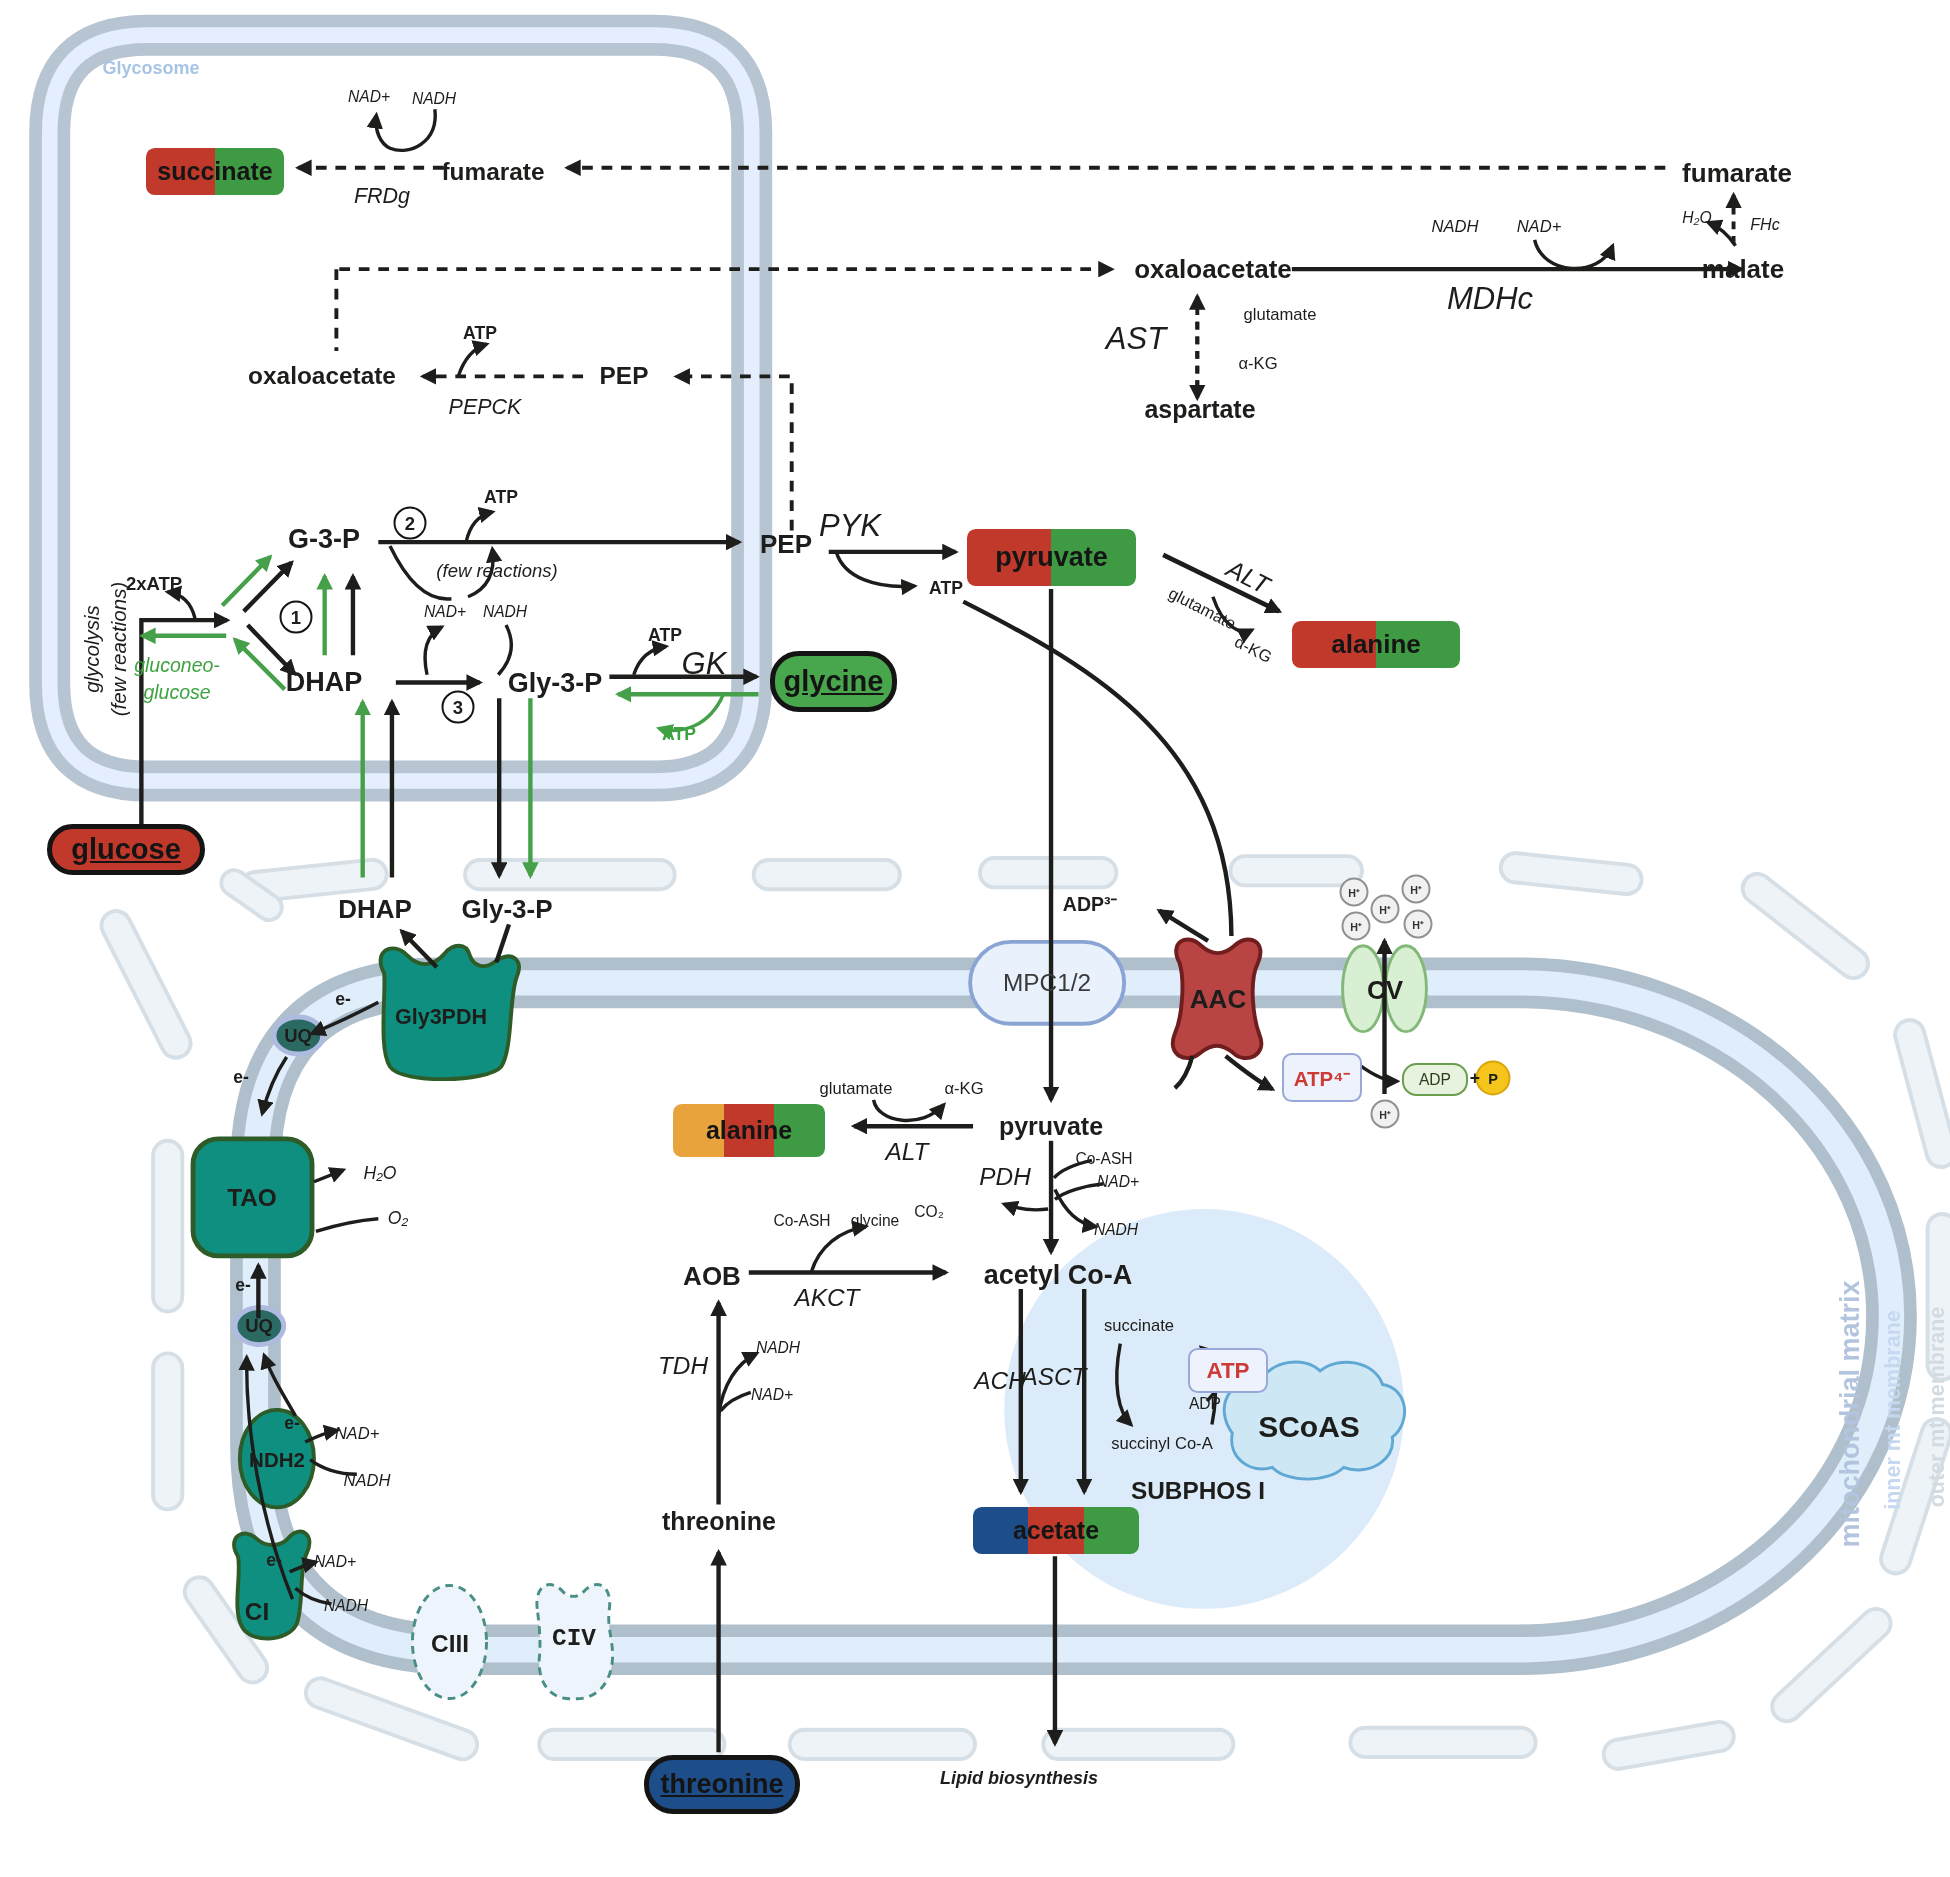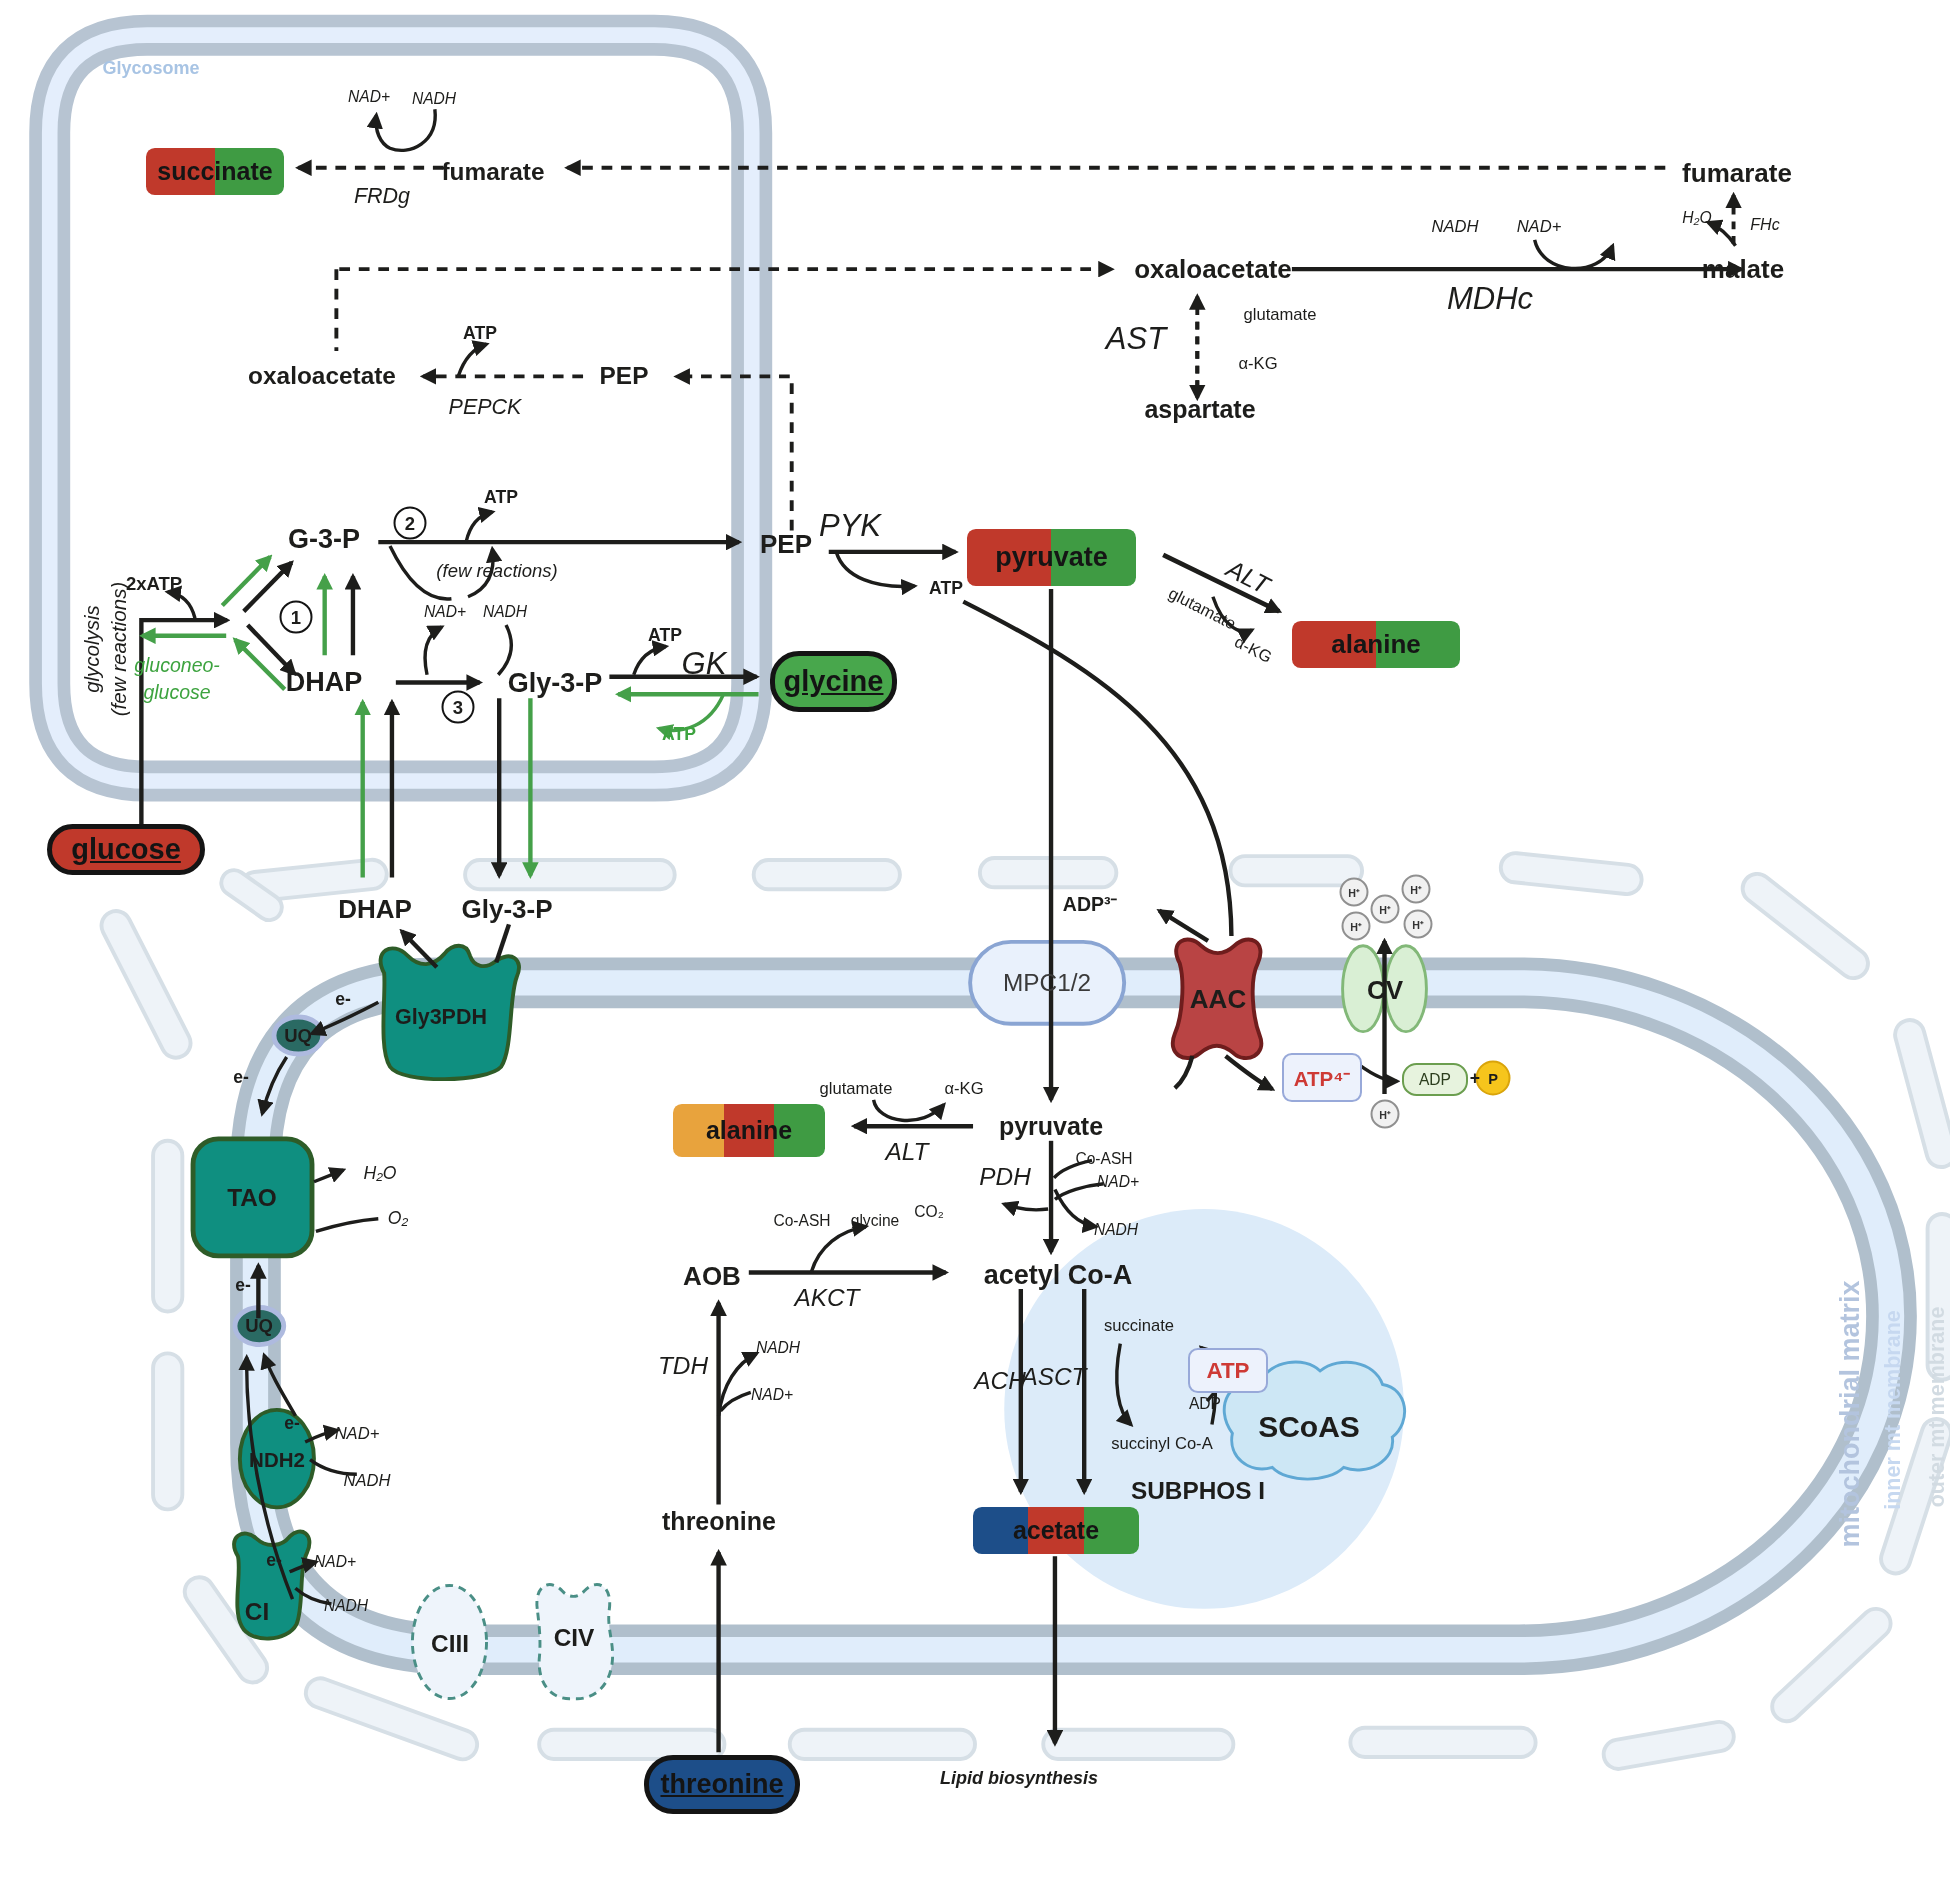--- a/index.html
+++ b/index.html
@@ -285,21 +285,21 @@
 <div class="lb b s25" style="left:252px;top:1198px;">TAO</div>
 <div class="lb i s18" style="left:380px;top:1173px;">H₂O</div>
 <div class="lb i s18" style="left:398px;top:1218px;">O₂</div>
 <div class="lb b s21" style="left:277px;top:1460px;">NDH2</div>
 <div class="lb i s17" style="left:357px;top:1434px;">NAD+</div>
 <div class="lb i s17" style="left:367px;top:1481px;">NADH</div>
 <div class="lb b s25" style="left:257px;top:1584px;margin-top:28px;">CI</div>
 <div class="lb i s16" style="left:335px;top:1562px;">NAD+</div>
 <div class="lb i s16" style="left:346px;top:1606px;">NADH</div>
 <div class="lb b s25" style="left:450px;top:1644px;">CIII</div>
-<div class="lb b s25" style="left:574px;top:1638px;">CIV</div>
+<div class="lb b s25" style="left:574px;top:1638px;font-family:Liberation Mono, monospace;">CIV</div>
 <div class="lb i s25" style="left:907px;top:1152px;">ALT</div>
 <div class="lb s17" style="left:856px;top:1089px;">glutamate</div>
 <div class="lb s17" style="left:964px;top:1089px;">α-KG</div>
 <div class="lb b s26" style="left:1051px;top:1126px;">pyruvate</div>
 <div class="lb i s25" style="left:1005px;top:1177px;">PDH</div>
 <div class="lb s16" style="left:1104px;top:1159px;">Co-ASH</div>
 <div class="lb i s16" style="left:1118px;top:1182px;">NAD+</div>
 <div class="lb s16" style="left:929px;top:1212px;">CO₂</div>
 <div class="lb i s16" style="left:1116px;top:1230px;">NADH</div>
 <div class="lb b s28" style="left:1058px;top:1275px;">acetyl Co-A</div>

